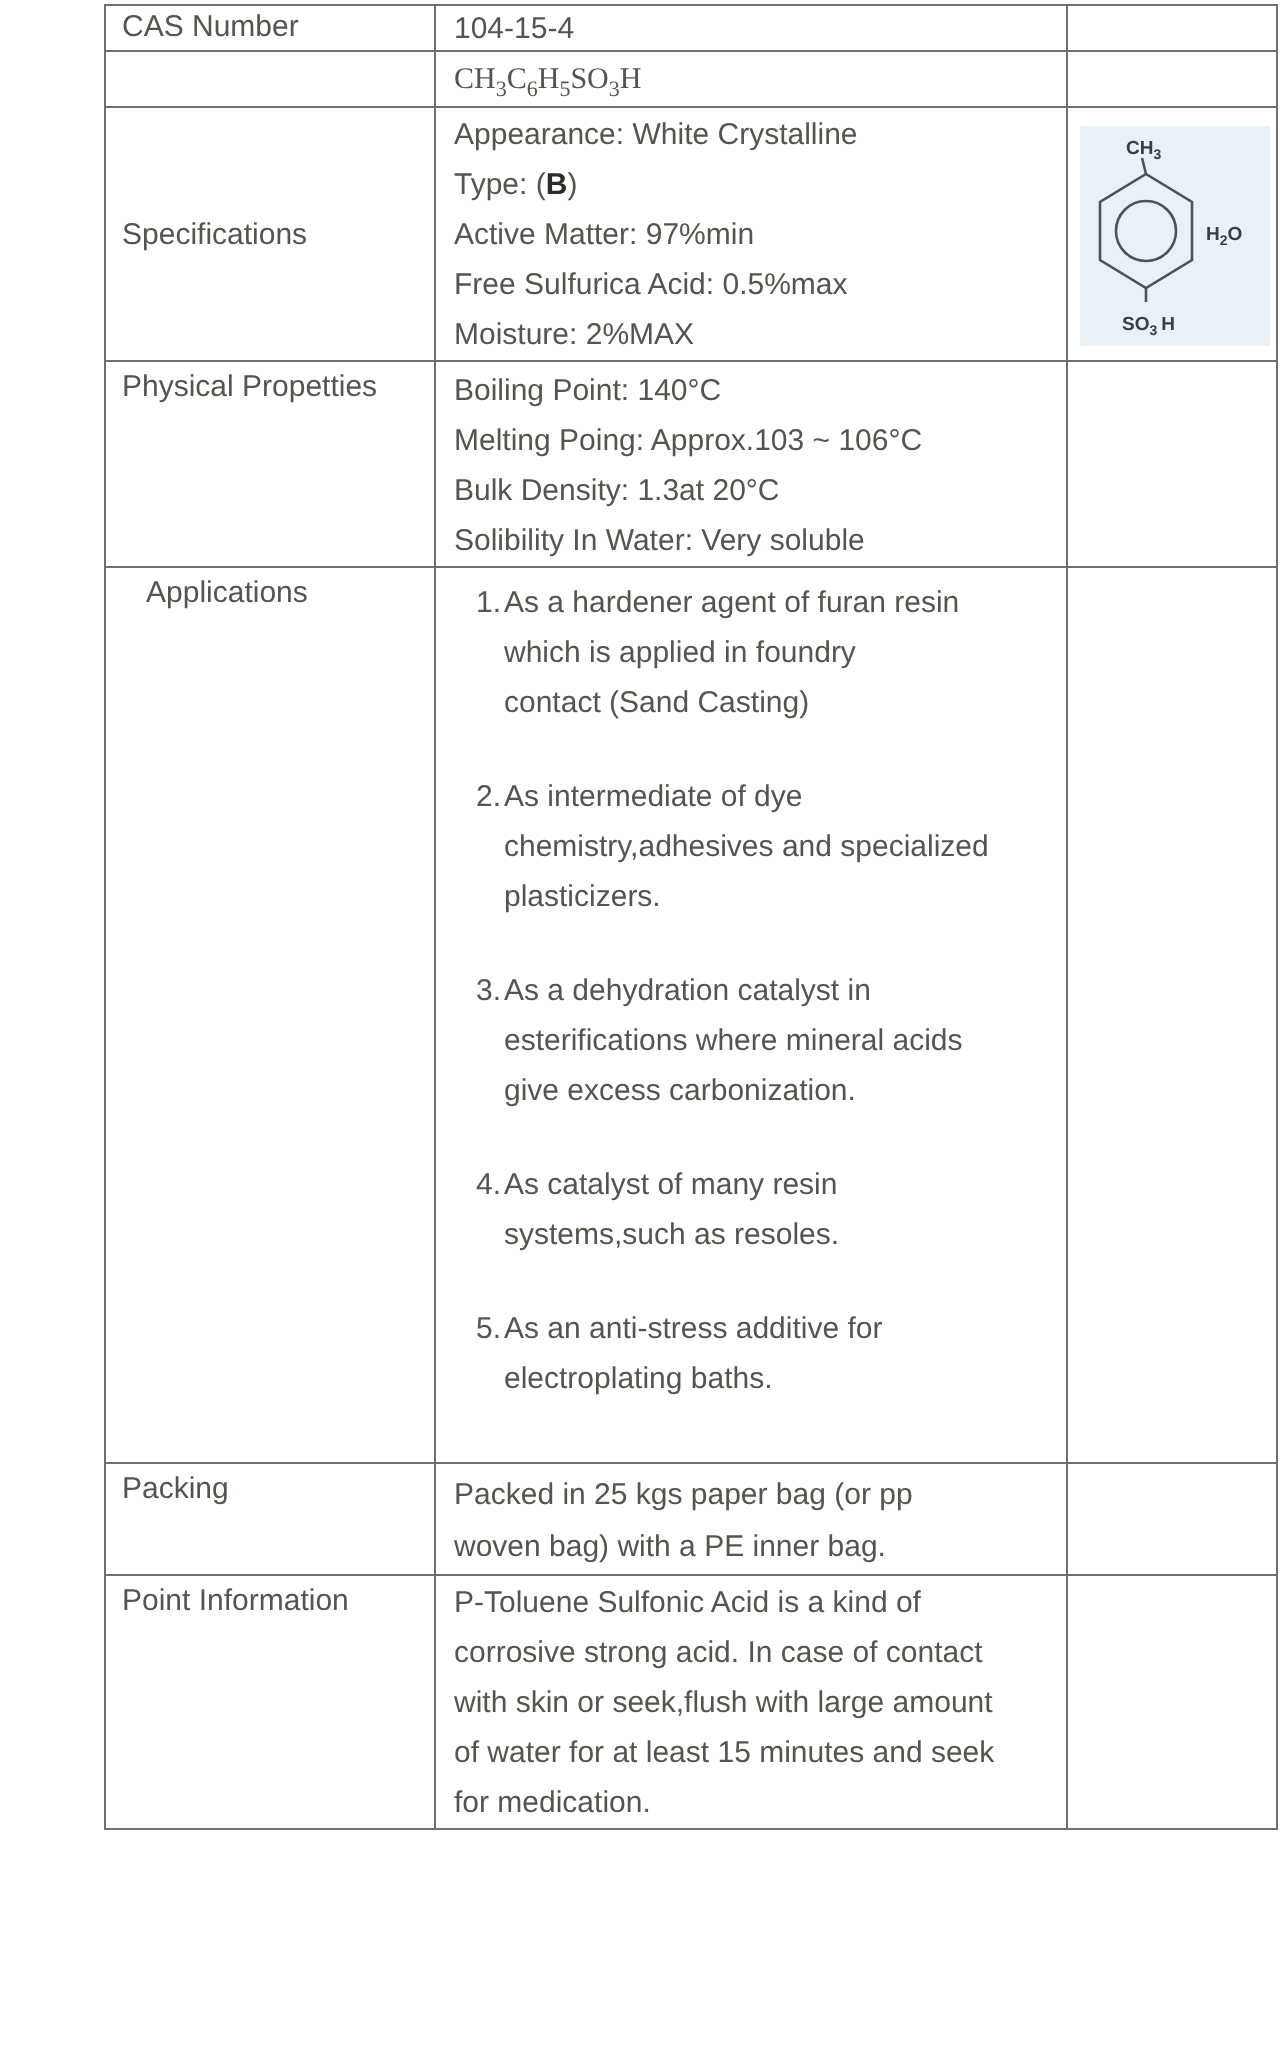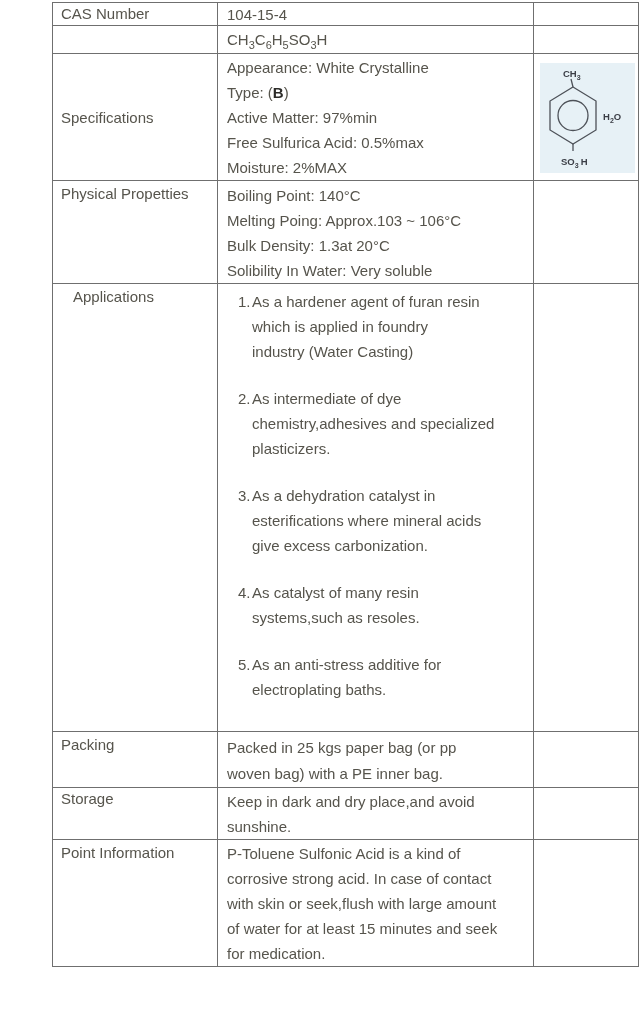--- a/index.html
+++ b/index.html
@@ -26,21 +26,21 @@
   .row-formula td{height:28px;}
   .row-spec td{height:125px;}
   .row-phys td{height:102px;margin-left:34px;}
   .row-apps td{height:448px;padding-left:20px;}
   .row-pack td{height:54px;}
   .row-store td{height:50px;}
   .row-safety td{height:126px;}
 
   .b-cell{vertical-align:middle;font-weight:bold;color:#232323;font-size:16px;padding-left:10px;}
   .row-cas td{line-height:21px;padding-top:1px;}
-  .row-formula td{line-height:26px;padding-top:1px;}
+  .row-formula td{line-height:26px;padding-top:1px;font-family:Liberation Serif, serif;}
   sub.f{font-size:11px;line-height:0;}
   .ln{line-height:25px;white-space:nowrap;}
   .row-pack .ln{line-height:26px;}
   .row-spec td.c2{padding-top:1px;}
   .row-phys td.c2{padding-top:2px;}
   .row-apps td.c2{padding-top:5px;}
   .row-pack td.c2{padding-top:3px;margin-top:24px;}
   .row-store td.c2{padding-top:1px;}
   .row-safety td.c2{padding-top:1px;}
   b.inline-bold{color:#2c2b28;}
@@ -114,21 +114,21 @@
     <td></td>
   </tr>
 
   <tr class="row-apps">
     <td class="c1">Applications</td>
     <td class="c2">
       <div class="app-item">
         <span class="app-num">1.</span>
         <div class="ln">As a hardener agent of furan resin</div>
         <div class="ln">which is applied in foundry</div>
-        <div class="ln">industry (Water Casting)</div>
+        <div class="ln">contact (Sand Casting)</div>
       </div>
       <div class="app-item">
         <span class="app-num">2.</span>
         <div class="ln">As intermediate of dye</div>
         <div class="ln">chemistry,adhesives and specialized</div>
         <div class="ln">plasticizers.</div>
       </div>
       <div class="app-item">
         <span class="app-num">3.</span>
         <div class="ln">As a dehydration catalyst in</div>
@@ -151,28 +151,20 @@
 
   <tr class="row-pack">
     <td class="c1">Packing</td>
     <td class="c2">
       <div class="ln">Packed in 25 kgs paper bag (or pp</div>
       <div class="ln">woven bag) with a PE inner bag.</div>
     </td>
     <td></td>
   </tr>
 
-  <tr class="row-store">
-    <td class="c1" style="padding-top:2px">Storage</td>
-    <td class="c2">
-      <div class="ln">Keep in dark and dry place,and avoid</div>
-      <div class="ln">sunshine.</div>
-    </td>
-    <td></td>
-  </tr>
 
   <tr class="row-safety">
     <td class="c1">Point Information</td>
     <td class="c2">
       <div class="ln">P-Toluene Sulfonic Acid is a kind of</div>
       <div class="ln">corrosive strong acid. In case of contact</div>
       <div class="ln">with skin or seek,flush with large amount</div>
       <div class="ln">of water for at least 15 minutes and seek</div>
       <div class="ln">for medication.</div>
     </td>

